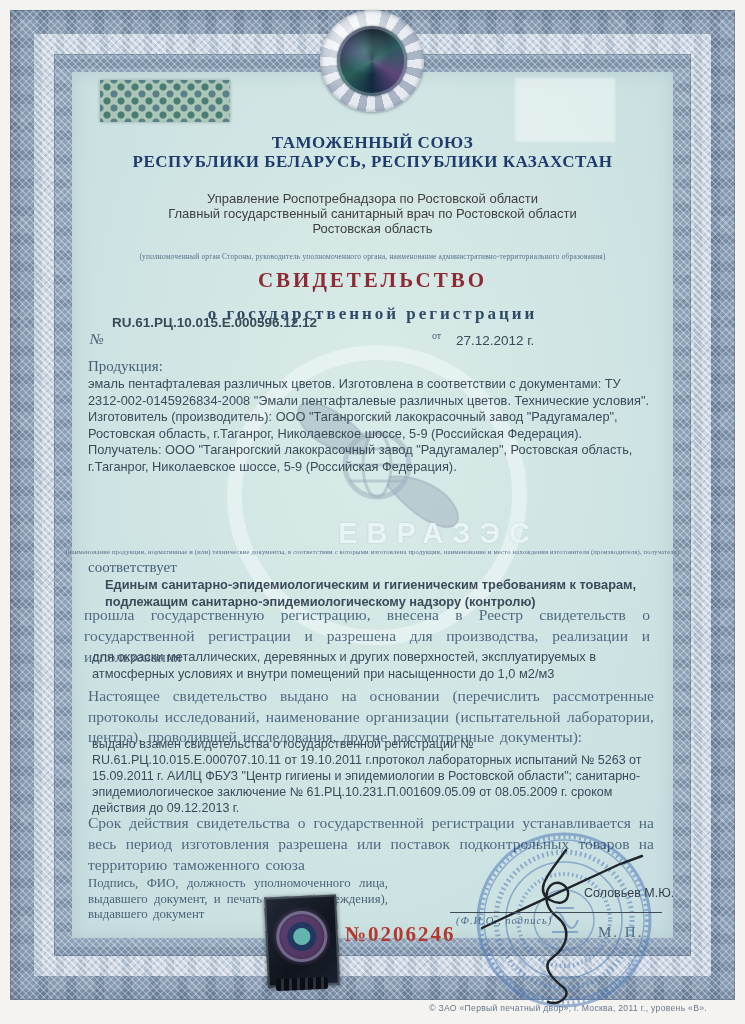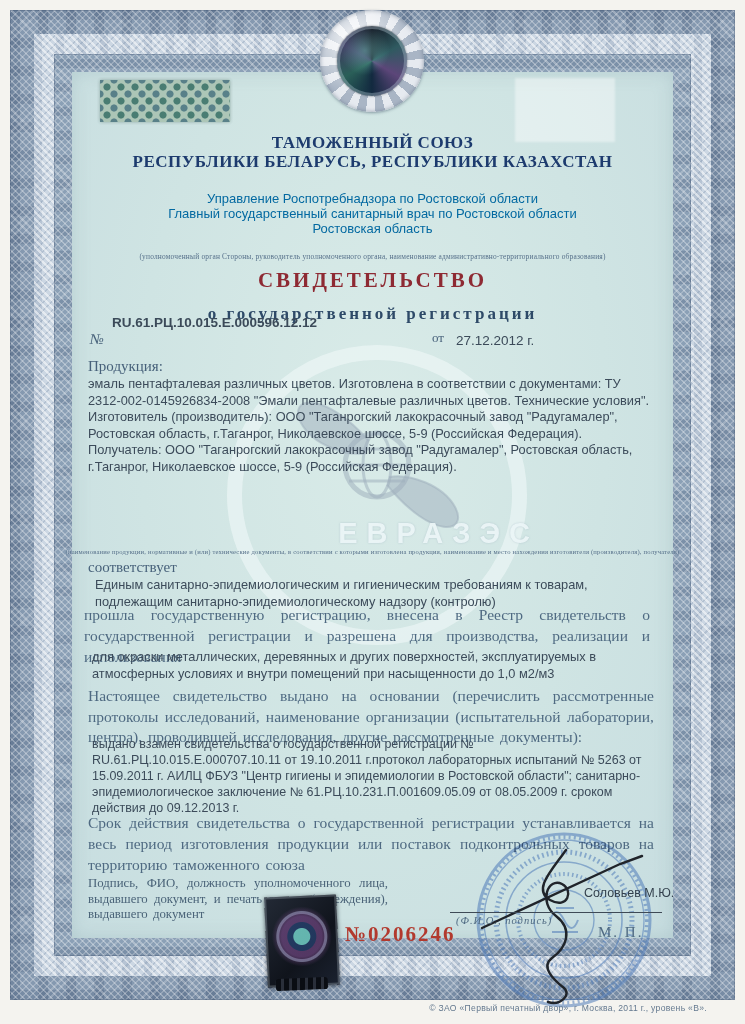--- a/index.html
+++ b/index.html
@@ -43,21 +43,21 @@
       radial-gradient(ellipse at 50% 40%, #d9ebe8 0%, #cfe4e3 55%, #c7dde0 100%);
     box-shadow: inset 0 0 18px rgba(120,150,160,.25);
   }
   
   .content{position:absolute;inset:0;z-index:5;}
   .abs{position:absolute;}
   .center{left:0;right:0;text-align:center;}
 
   
   .hdr-main{font-weight:bold;color:#1d3b6e;font-size:17px;line-height:19px;letter-spacing:.5px;}
-  .hdr-sub{font-family:"Liberation Sans",sans-serif;color:#0369a1;font-size:13px;line-height:15px;}
+  .hdr-sub{font-family:"Liberation Sans",sans-serif;color:#404040;font-size:13px;line-height:15px;}
   .caption{color:#56708a;font-size:7.4px;letter-spacing:.2px;}
 
   .title-main{color:#8e2a33;font-weight:bold;font-size:21px;letter-spacing:3px;}
   .title-sub{color:#2e4a68;font-weight:bold;font-size:17px;letter-spacing:3px;}
 
   .lbl-serif{color:#47617a;font-size:15px;}
   .val-sans{font-family:"Liberation Sans",sans-serif;color:#3b4a59;font-size:13.5px;}
 
   .body-sans{font-family:"Liberation Sans",sans-serif;color:#3c4b5a;font-size:12.8px;line-height:16.5px;text-align:left;}
   .body-serif{color:#4f6a82;font-size:15.5px;line-height:21px;text-align:justify;word-spacing:2px;}
@@ -160,36 +160,36 @@
     <div class="abs center hdr-sub" style="top:191px;">Управление Роспотребнадзора по Ростовской области</div>
     <div class="abs center hdr-sub" style="top:206px;">Главный государственный санитарный врач по Ростовской области</div>
     <div class="abs center hdr-sub" style="top:221px;">Ростовская область</div>
     <div class="abs center caption" style="top:252px;">(уполномоченный орган Стороны, руководитель уполномоченного органа, наименование административно-территориального образования)</div>
 
     <div class="abs center title-main" style="top:268px;">СВИДЕТЕЛЬСТВО</div>
     <div class="abs center title-sub" style="top:304px;">о государственной регистрации</div>
 
     <div class="abs lbl-serif" style="left:90px;top:331px;font-style:italic;">№</div>
     <div class="abs val-sans" style="left:112px;top:315px;font-weight:bold;">RU.61.РЦ.10.015.Е.000596.12.12</div>
-    <div class="abs lbl-serif" style="left:432px;top:330px;font-size:13px;text-align:right;">от</div>
+    <div class="abs lbl-serif" style="left:432px;top:330px;font-size:10px;text-align:right;">от</div>
     <div class="abs val-sans" style="left:456px;top:333px;">27.12.2012 г.</div>
 
     <div class="abs lbl-serif" style="left:88px;top:358px;">Продукция:</div>
     <div class="abs body-sans" style="left:88px;top:376px;width:565px;">эмаль пентафталевая различных цветов. Изготовлена в соответствии с документами: ТУ 2312-002-0145926834-2008 "Эмали пентафталевые различных цветов. Технические условия". Изготовитель (производитель): ООО "Таганрогский лакокрасочный завод "Радугамалер", Ростовская область, г.Таганрог, Николаевское шоссе, 5-9 (Российская Федерация).  Получатель: ООО "Таганрогский лакокрасочный завод "Радугамалер", Ростовская область, г.Таганрог, Николаевское шоссе, 5-9 (Российская Федерация).</div>
     <div class="abs center caption" style="top:548px;font-size:6.6px;">(наименование продукции, нормативные и (или) технические документы, в соответствии с которыми изготовлена продукция, наименование и место нахождения изготовителя (производителя), получателя)</div>
 
     <div class="abs lbl-serif" style="left:88px;top:559px;">соответствует</div>
-    <div class="abs body-sans" style="left:95px;top:577px;width:558px;">Единым санитарно-эпидемиологическим и гигиеническим требованиям к товарам, подлежащим санитарно-эпидемиологическому надзору (контролю)</div>
+    <div class="abs body-sans" style="left:105px;top:577px;width:558px;font-weight:bold;">Единым санитарно-эпидемиологическим и гигиеническим требованиям к товарам, подлежащим санитарно-эпидемиологическому надзору (контролю)</div>
     <div class="abs body-serif" style="left:84px;top:604px;width:566px;">прошла государственную регистрацию, внесена в Реестр свидетельств о государственной регистрации и разрешена для производства, реализации и использования</div>
     <div class="abs body-sans" style="left:92px;top:649px;width:560px;">для окраски металлических, деревянных и других поверхностей, эксплуатируемых в атмосферных условиях и внутри помещений при насыщенности до 1,0 м2/м3</div>
 
     <div class="abs body-serif" style="left:88px;top:686px;width:566px;line-height:20.5px;">Настоящее свидетельство выдано на основании (перечислить рассмотренные протоколы исследований, наименование организации (испытательной лаборатории, центра), проводившей исследования, другие рассмотренные документы):</div>
     <div class="abs body-sans" style="left:92px;top:736px;width:562px;font-size:12.5px;line-height:16px;">выдано взамен свидетельства о государственной регистрации № RU.61.РЦ.10.015.Е.000707.10.11 от 19.10.2011 г.протокол лабораторных испытаний № 5263 от 15.09.2011 г. АИЛЦ ФБУЗ "Центр гигиены и эпидемиологии в Ростовской области"; санитарно-эпидемиологическое заключение № 61.РЦ.10.231.П.001609.05.09 от 08.05.2009 г. сроком действия до 09.12.2013 г.</div>
 
-    <div class="abs body-serif" style="left:88px;top:812px;width:566px;">Срок действия свидетельства о государственной регистрации устанавливается на весь период изготовления продукции или поставок подконтрольных товаров на территорию таможенного союза</div>
+    <div class="abs body-serif" style="left:88px;top:812px;width:566px;">Срок действия свидетельства о государственной регистрации устанавливается на весь период изготовления разрешена или поставок подконтрольных товаров на территорию таможенного союза</div>
 
     <svg class="abs stamp" viewBox="0 0 185 185">
       <g fill="none" stroke="#4d7ab8">
         <circle cx="92" cy="92" r="86" stroke-width="3"></circle>
         <circle cx="92" cy="92" r="80" stroke-width="1.3"></circle>
         <circle cx="92" cy="92" r="58" stroke-width="1.6"></circle>
         <circle cx="92" cy="92" r="83" stroke-width="4" stroke-dasharray="2 3.2"></circle>
         <circle cx="92" cy="92" r="68" stroke-width="5" stroke-dasharray="1.8 3"></circle>
         <circle cx="92" cy="92" r="46" stroke-width="4" stroke-dasharray="1.6 2.8"></circle>
         <circle cx="92" cy="92" r="30" stroke-width="1.4"></circle>

